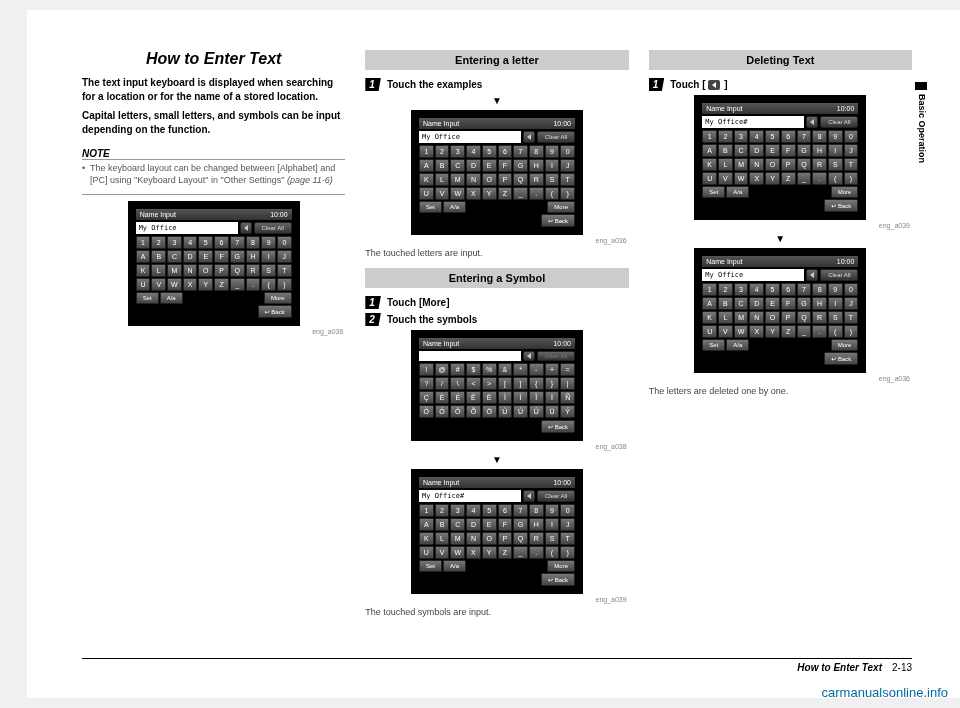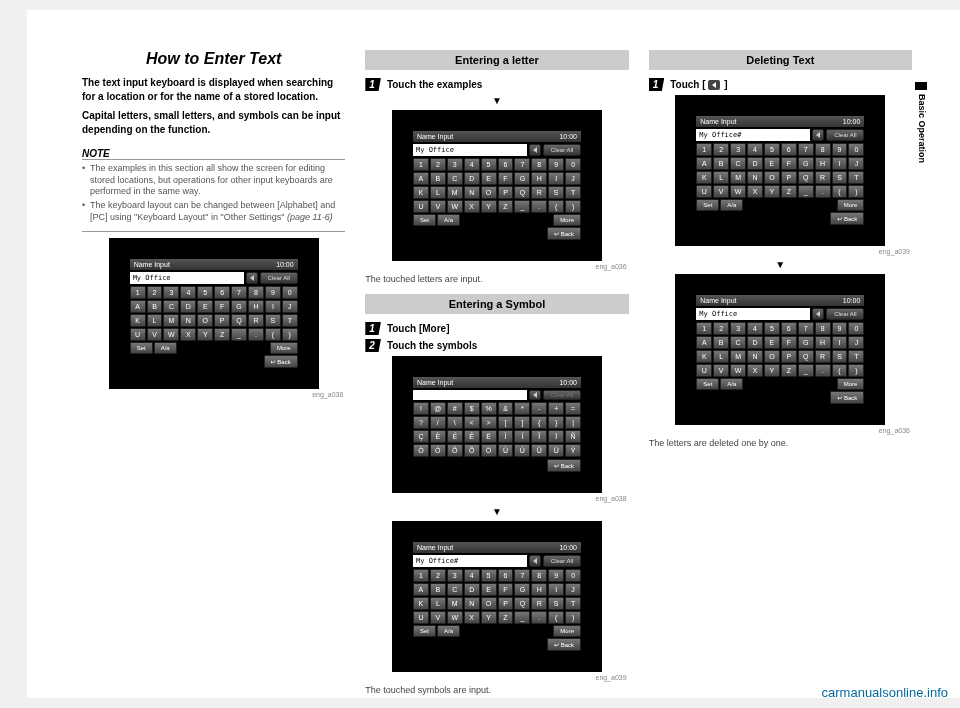--- a/index.html
+++ b/index.html
@@ -73,24 +73,24 @@
     padding: 1px 6px 1px 4px;
     clip-path: polygon(0 0, 100% 0, 85% 100%, 0 100%);
     font-size: 10px;
   }
   .arrow-down { text-align: center; font-size: 10px; color: #000; margin: 2px 0; }
   .result { font-size: 9px; color: #444; margin: 4px 0 10px 0; }
   .caption { font-size: 7px; color: #888; text-align: right; margin: 2px 2px 4px 0; }
 
   
   .kbd {
-    width: 210px;
+    width: 172px;
     margin: 4px auto 0 auto;
     background: #000;
-    padding: 21px;
+    padding: 8px;
     font-size: 7px;
     color: #fff;
   }
   .kbd .bar {
     display: flex; justify-content: space-between;
     background: linear-gradient(#555,#333);
     padding: 2px 4px; margin-bottom: 2px;
     font-size: 7px;
   }
   .kbd .field-row { display:flex; gap:2px; margin-bottom:2px; }
@@ -157,21 +157,20 @@
   <div class="side-tab">Basic Operation</div>
 
   <div class="columns">
 
     <div class="col">
       <h1 class="title">How to Enter Text</h1>
       <p class="intro">The text input keyboard is displayed when searching for a location or for the name of a stored location.</p>
       <p class="intro">Capital letters, small letters, and symbols can be input depending on the function.</p>
       <p class="note-hd">NOTE</p>
       <ul class="notes">
-        <li>The examples in this section all show the screen for editing stored locations, but operations for other input keyboards are performed in the same way.</li>
         <li>
           <span>The keyboard layout can be changed between [Alphabet] and [PC] using "Keyboard Layout" in "Other Settings" </span><span class="pg-ref">(page 11-6)</span>
         </li>
       </ul>
 
       <div class="kbd">
         <div class="bar">
             <span>Name Input</span>
             <span>10:00</span>
           </div>

